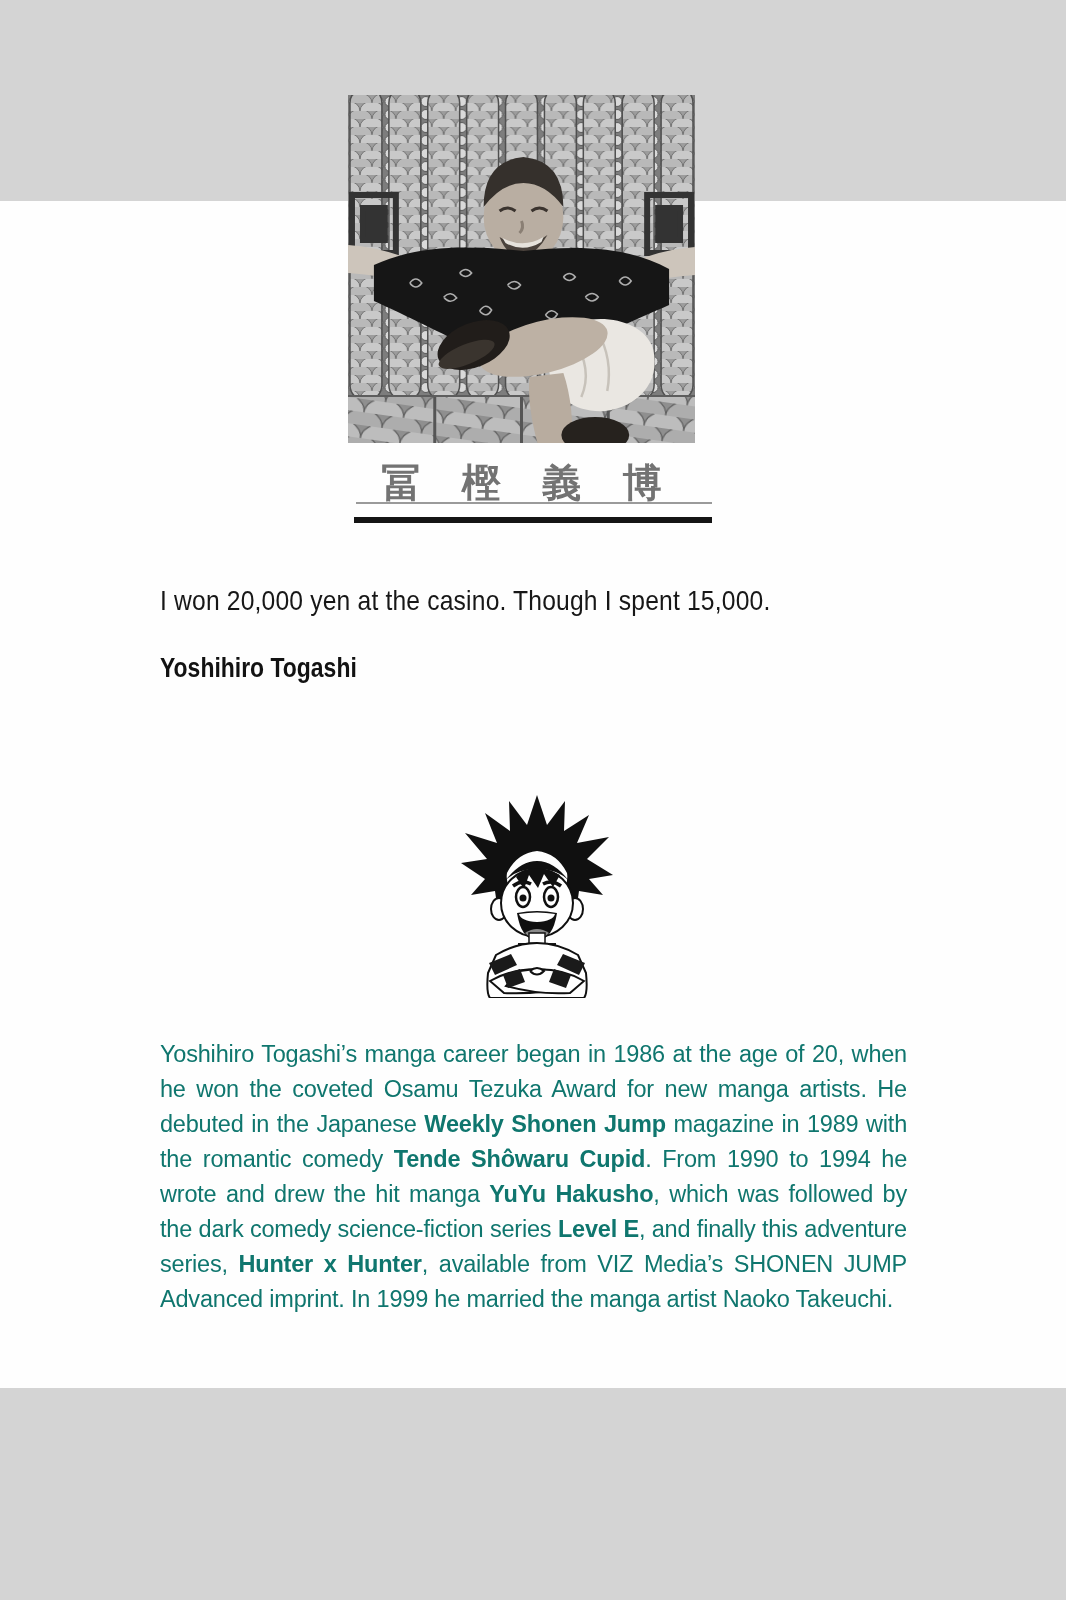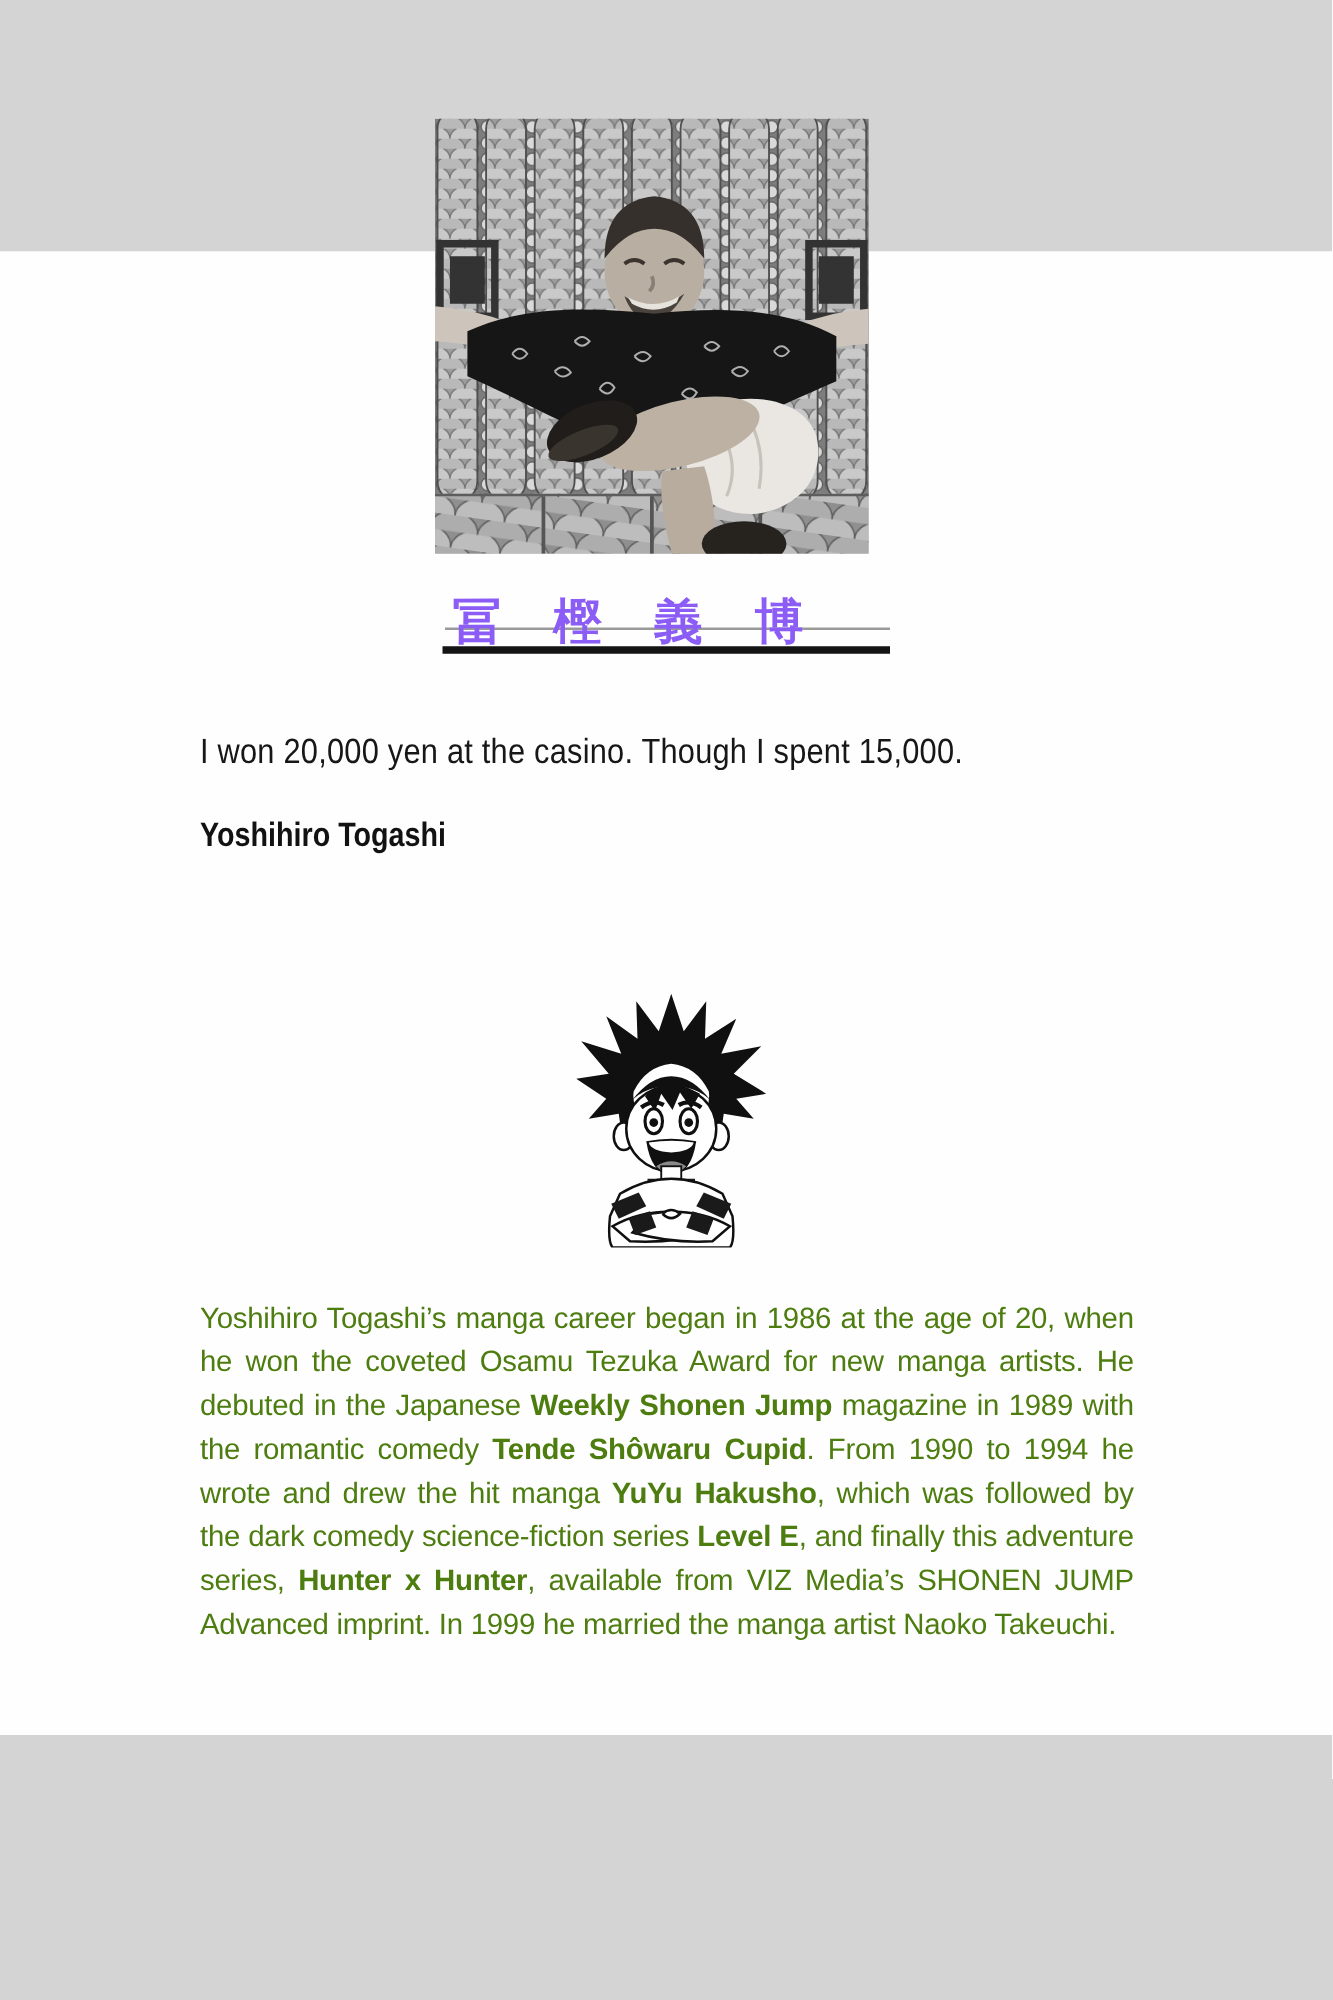--- a/index.html
+++ b/index.html
@@ -32,29 +32,29 @@
     width: 347px;
     height: 348px;
     margin: 0;
     z-index: 2;
   }
   .photo svg { display: block; }
 
   .kanji {
     position: absolute;
     left: 348px;
-    top: 470px;
+    top: 456px;
     width: 347px;
-    text-align: left;
+    text-align: center;
     font-family: "DejaVu Sans", sans-serif;
     font-size: 39px;
     font-weight: 600;
     letter-spacing: 14px;
     text-indent: 14px;
-    color: #8b5cf6;
+    color: #737373;
     white-space: nowrap;
     z-index: 2;
   }
 
   .rule-thin {
     position: absolute;
     left: 356px;
     top: 502px;
     width: 356px;
     height: 2px;
@@ -108,21 +108,21 @@
   .bio {
     position: absolute;
     left: 160px;
     top: 1037px;
     width: 747px;
     margin: 0;
     font-size: 23.5px;
     line-height: 35px;
     letter-spacing: -0.2px;
     text-align: justify;
-    color: #4d7c0f;
+    color: #0f766e;
   }
   .bio b { font-weight: 700; }
 </style>
 </head>
 <body>
 
 <div class="page">
 
   <div class="band band-top" style="background: rgb(212, 212, 212);"></div>
   <div class="band band-bottom" style="background: rgb(212, 212, 212);"></div>

